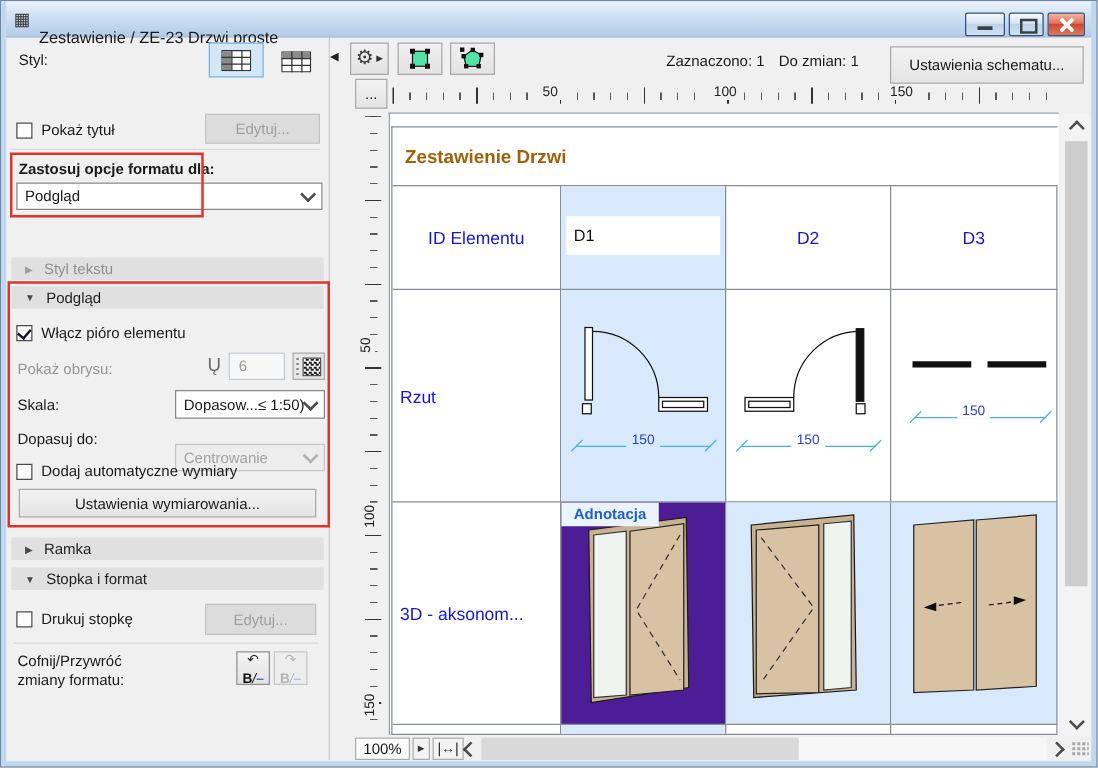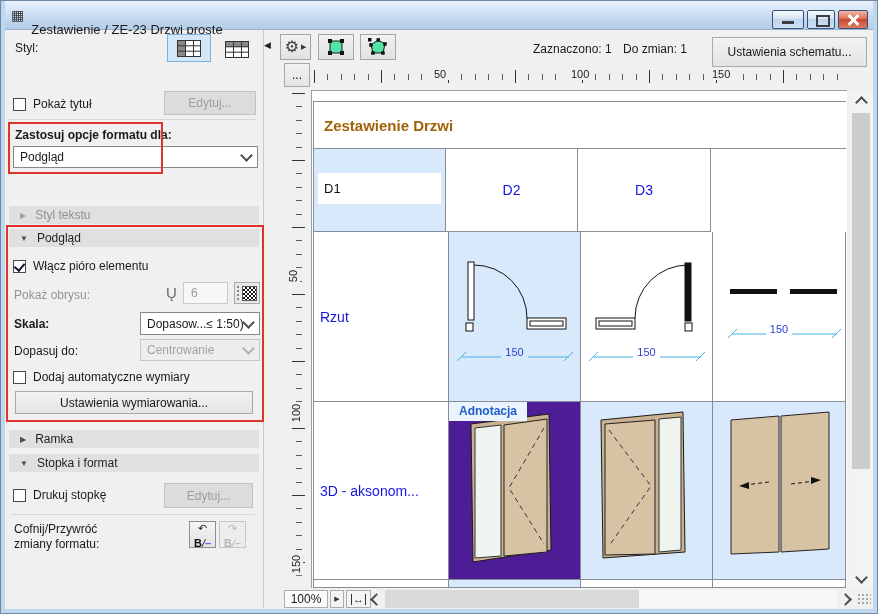--- a/index.html
+++ b/index.html
@@ -23,21 +23,21 @@
   .lbl12{font-size:12px;color:#1a1a1a;}
   .gray{color:#949494;}
   .btn{background:linear-gradient(#F2F2F2,#E4E4E4);border:1px solid #A9A9A9;font-size:12px;color:#1a1a1a;display:flex;align-items:center;justify-content:center;box-sizing:border-box;}
   .btn.disabled{background:#DCDCDC;border-color:#C2C2C2;color:#9E9E9E;}
   .chk{display:flex;align-items:center;gap:7px;}
   .cb{width:13px;height:13px;background:#fff;border:1px solid #4A4A4A;box-sizing:border-box;position:relative;flex:0 0 13px;}
   .cb .tick{display:none;}
   .cb.checked .tick{display:block;position:absolute;left:2px;top:0px;width:5px;height:8px;border-right:2px solid #14142E;border-bottom:2px solid #14142E;transform:rotate(40deg);}
   .dd{background:#fff;border:1px solid #878787;display:flex;align-items:center;box-sizing:border-box;font-size:12px;color:#1a1a1a;padding:0 6px;}
   .dd .dd-text{flex:1;white-space:nowrap;overflow:hidden;}
-  .dd.disabled{background:#EDEDED;border-color:#C6C6C6;color:#A2A2A2;}
+  .dd.disabled{background:#EDEDED;border-color:#C6C6C6;color:#A2A2A2;margin-top:16px;}
   .chv{width:7px;height:7px;border-right:2px solid #4c4c4c;border-bottom:2px solid #4c4c4c;display:inline-block;}
   .chv.down{transform:rotate(45deg);margin-top:-3px;}
   .chv.up{transform:rotate(-135deg);margin-top:3px;}
   .chv.left{transform:rotate(135deg);margin-left:3px;}
   .chv.right{transform:rotate(-45deg);margin-right:3px;}
   .chv.dim{border-color:#B0B0B0;}
   .sec{position:absolute;left:8px;width:250px;height:18px;background:#E0E0E0;display:flex;align-items:center;font-size:12px;color:#1f1f1f;gap:9px;padding-left:11px;box-sizing:border-box;}
   .sec .tri{font-size:8px;color:#4a4a4a;}
   .sec.disabled{color:#8f8f8f;} .sec.disabled .tri{color:#9f9f9f;}
   .redbox{position:absolute;border:2px solid #E0342B;pointer-events:none;z-index:5;}
@@ -182,21 +182,21 @@
   <span class="abs lbl12 gray" style="left:13px;top:287px;">Pokaż obrysu:</span>
   <span class="abs" style="left:165px;top:283px;font-size:15px;color:#6a6a6a;">Ų</span>
   <div class="pen-field">
       <span>6</span>
     </div>
   <div class="pattern-btn">
     <span class="dots"></span>
     <span class="checker"></span>
   </div>
 
-  <span class="abs lbl12" style="left:13px;top:316px;font-weight:bold;">Skala:</span>
+  <span class="abs lbl12" style="left:13px;top:316px;">Skala:</span>
   <div class="abs dd" style="left:139px;top:311px;width:120px;height:23px;">
     <span class="dd-text">Dopasow...≤ 1:50)</span>
     <span class="chv down"></span>
   </div>
 
   <span class="abs lbl12" style="left:13px;top:343px;">Dopasuj do:</span>
   <div class="abs dd disabled" style="left:139px;top:338px;width:120px;height:22px;">
     <span class="dd-text">Centrowanie</span>
     <span class="chv down dim"></span>
   </div>
@@ -297,20 +297,23 @@
 
   <div class="ptable">
 
     <div class="trow">
       <div class="tcell title-cell" style="border-right:none;">
         <span>Zestawienie Drzwi</span>
       </div>
     </div>
 
     <div class="trow">
+      <div class="tcell c0 hdr blue-text">
+          <span>ID Elementu</span>
+        </div>
       <div class="tcell c1 hdr hl-col">
         <div class="editbox">
             <span>D1</span>
           </div>
       </div>
       <div class="tcell c2 hdr blue-text">
           <span>D2</span>
         </div>
       <div class="tcell c3 hdr blue-text">
           <span>D3</span>

